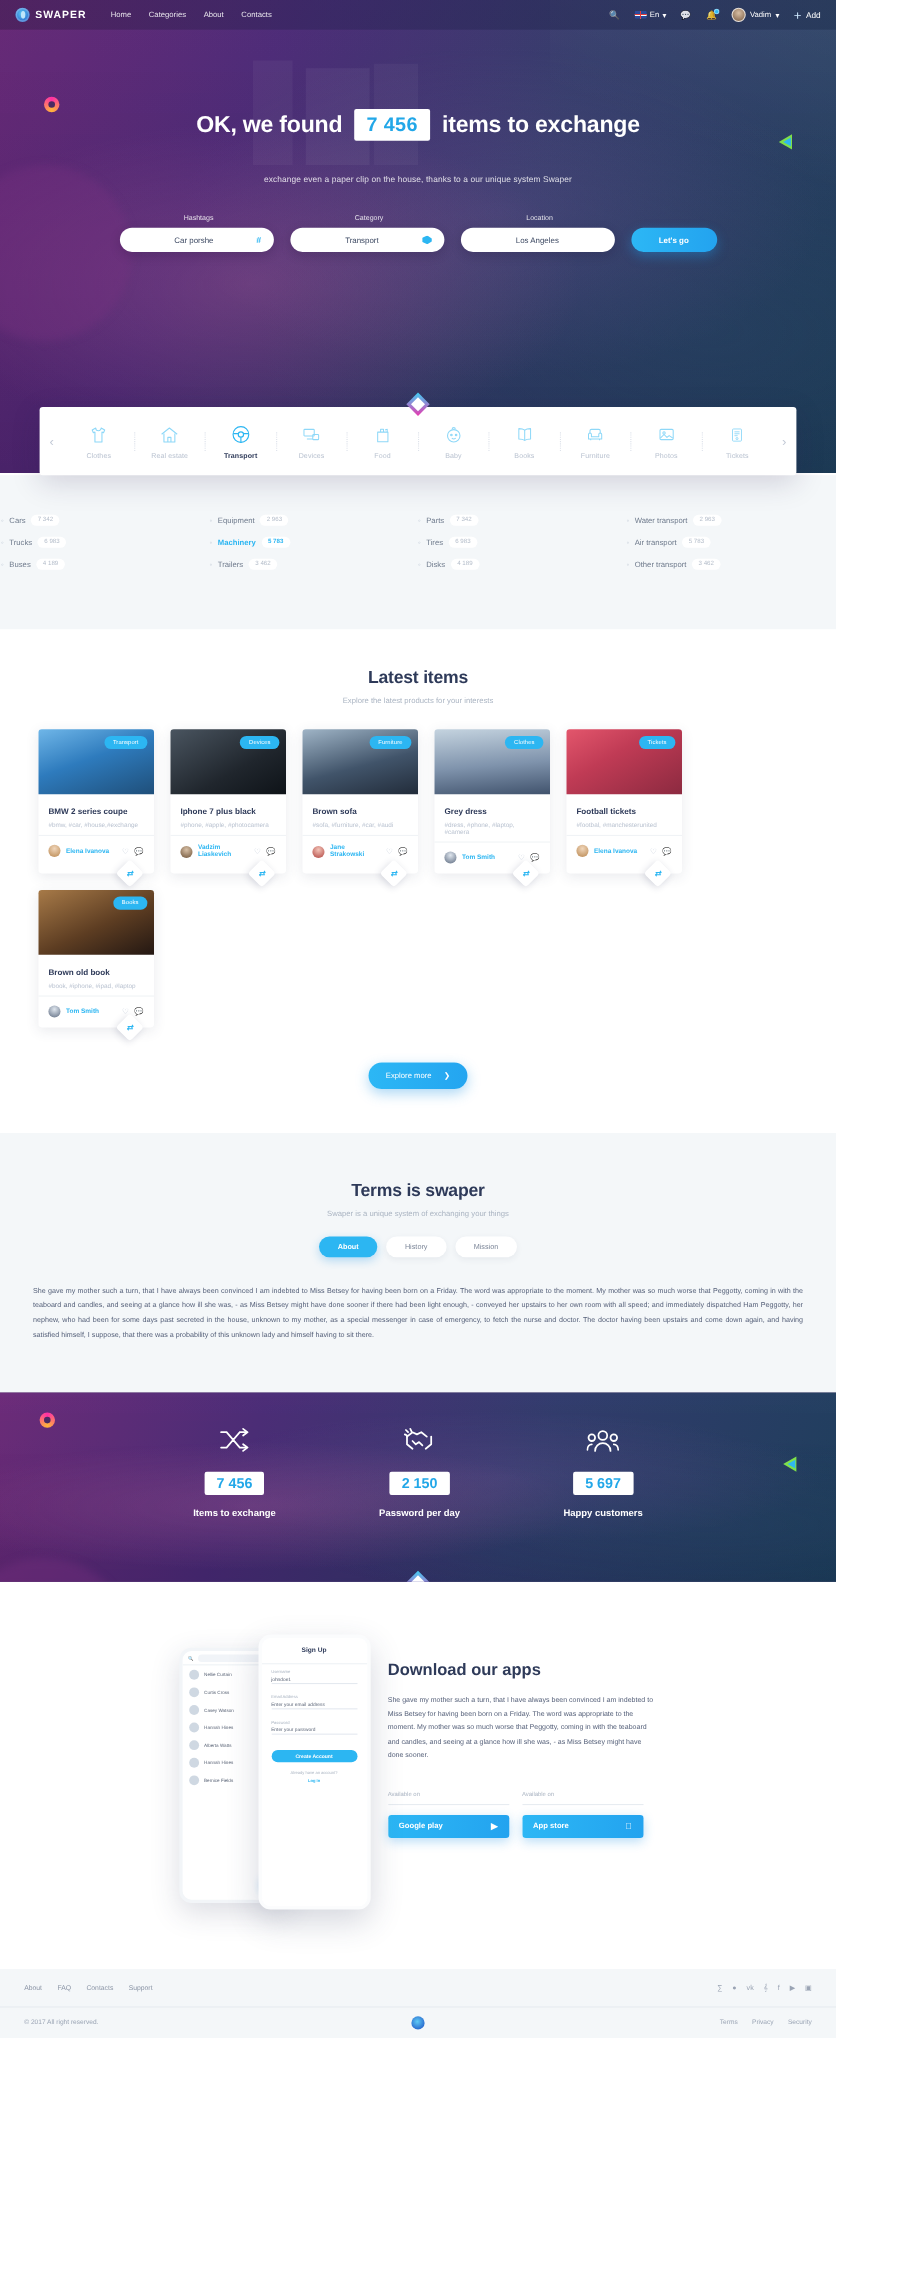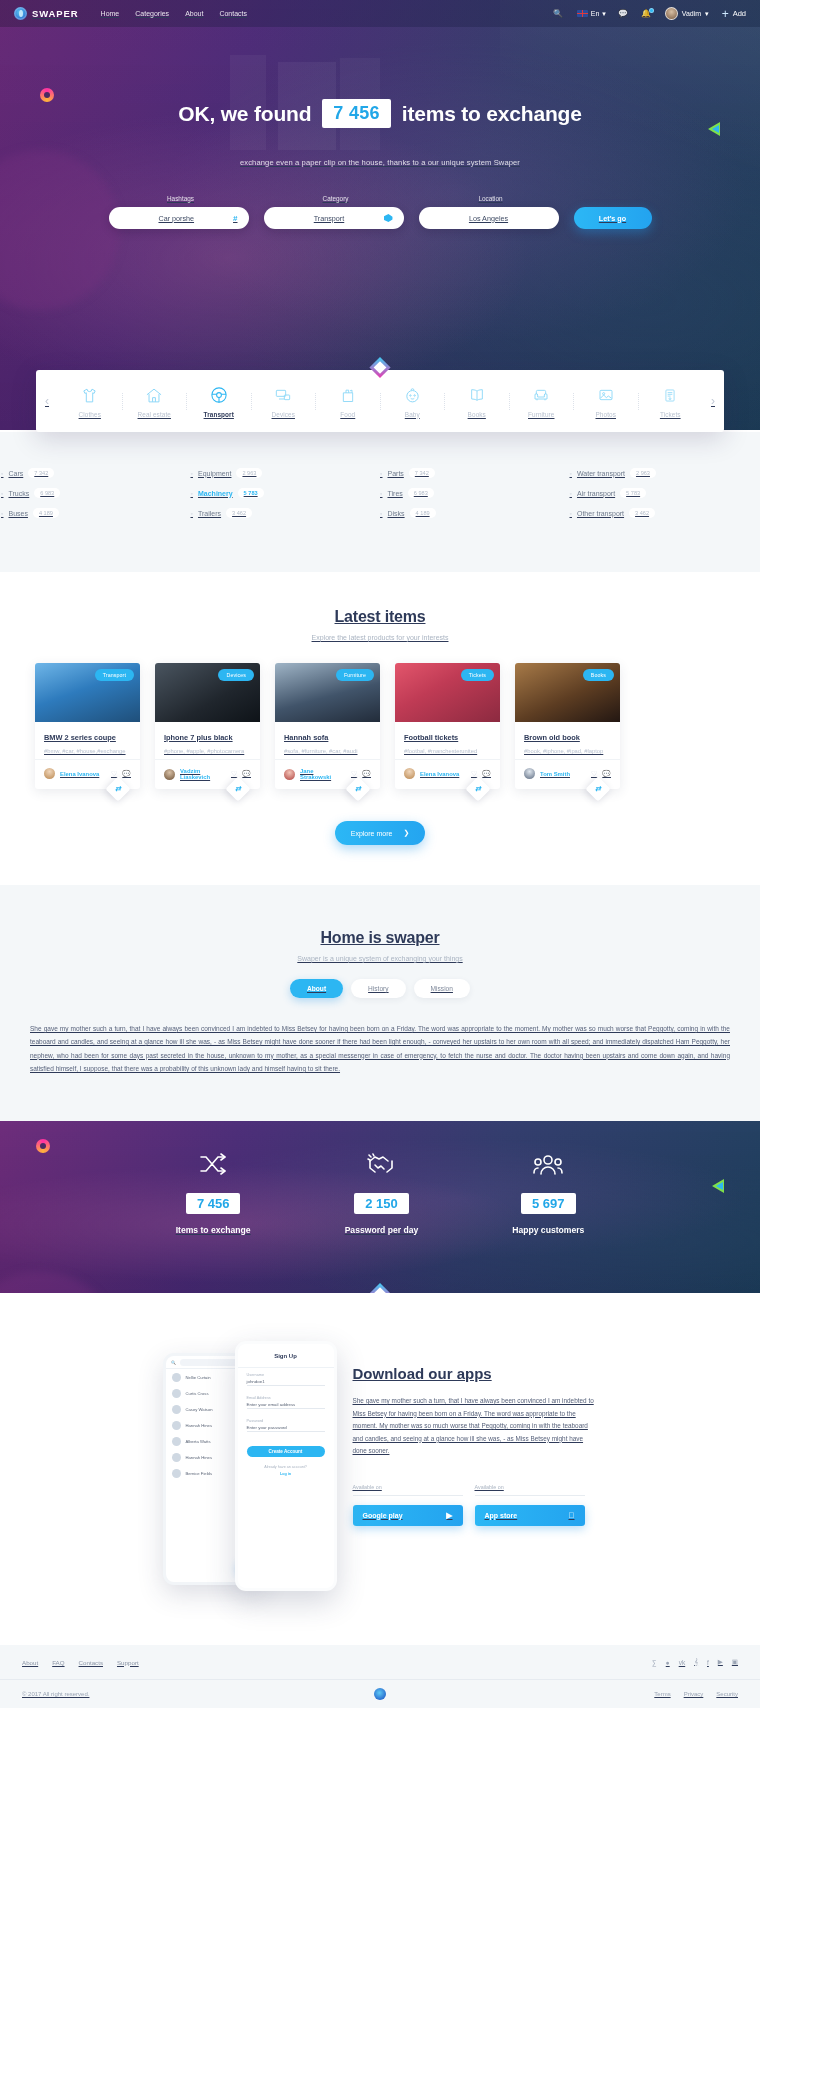--- a/index.html
+++ b/index.html
@@ -3,21 +3,21 @@
 <meta charset="utf-8">
 <style>
   * { box-sizing: border-box; margin: 0; padding: 0; }
   html, body { width: 830px; }
   body {
     font-family: "Liberation Sans", sans-serif;
     background: #fff;
     color: #2e3a59;
     -webkit-font-smoothing: antialiased;
   }
-  .page { width: 760px; position: relative; overflow: hidden; text-decoration: underline; }
+  .page { width: 760px; position: relative; overflow: hidden; }
 
   
   .hero {
     position: relative;
     height: 430px;
     background:
       linear-gradient(115deg, rgba(104,36,118,0.93) 0%, rgba(76,40,120,0.92) 28%, rgba(50,58,106,0.93) 58%, rgba(28,64,92,0.95) 100%),
       radial-gradient(circle at 18% 70%, rgba(150,60,140,0.55), transparent 45%),
       radial-gradient(circle at 78% 30%, rgba(30,80,110,0.6), transparent 50%),
       #3a2a5e;
@@ -600,31 +600,49 @@
      </div>
         </div>
         <div class="card">
           <div class="card-img" style="background:linear-gradient(165deg,#9fb4c6 0%,#41546a 55%,#222c3a 100%)">
        <span class="badge">Furniture</span>
      </div>
      <div class="swap-mark">
             <i>⇄</i>
           </div>
      <div class="card-body">
-       <div class="card-title">Hannah sofa</div>
+       <div class="card-title">Brown sofa</div>
        <div class="card-tags">#sofa, #furniture, #car, #audi</div>
      </div>
      <div class="card-foot">
        <span class="av" style="background:radial-gradient(circle at 50% 32%,#f3c4b8,#b0433f)"></span>
        <span class="who">Jane Strakowski</span>
        <span class="cf-ic">♡</span>
        <span class="cf-ic">💬</span>
      </div>
         </div>
         <div class="card">
+          <div class="card-img" style="background:linear-gradient(175deg,#c4d3df 0%,#7f93ac 55%,#41536d 100%)">
+       <span class="badge">Clothes</span>
+     </div>
+     <div class="swap-mark">
+            <i>⇄</i>
+          </div>
+     <div class="card-body">
+       <div class="card-title">Grey dress</div>
+       <div class="card-tags">#dress, #phone, #laptop, #camera</div>
+     </div>
+     <div class="card-foot">
+       <span class="av" style="background:radial-gradient(circle at 50% 32%,#dfe6ee,#5d6b80)"></span>
+       <span class="who">Tom Smith</span>
+       <span class="cf-ic">♡</span>
+       <span class="cf-ic">💬</span>
+     </div>
+        </div>
+        <div class="card">
           <div class="card-img" style="background:linear-gradient(150deg,#e3566c 0%,#c03b55 40%,#8c2a40 100%)">
        <span class="badge">Tickets</span>
      </div>
      <div class="swap-mark">
             <i>⇄</i>
           </div>
      <div class="card-body">
        <div class="card-title">Football tickets</div>
        <div class="card-tags">#footbal, #manchesterunited</div>
      </div>
@@ -656,21 +674,21 @@
       </div>
     <div class="explore-wrap">
       <button class="explore">
         <span>Explore more</span>
         <span>❯</span>
       </button>
     </div>
   </section>
 
   <section class="about">
-    <h2 class="sec-title">Home is swaper</h2>
+    <h2 class="sec-title">Terms is swaper</h2>
     <div class="sec-sub">Swaper is a unique system of exchanging your things</div>
     <div class="tabs">
       <div class="tab on">About</div>
       <div class="tab">History</div>
       <div class="tab">Mission</div>
     </div>
     <p class="about-text">She gave my mother such a turn, that I have always been convinced I am indebted to Miss Betsey for having been born on a Friday. The word was appropriate to the moment. My mother was so much worse that Peggotty, coming in with the teaboard and candles, and seeing at a glance how ill she was, - as Miss Betsey might have done sooner if there had been light enough, - conveyed her upstairs to her own room with all speed; and immediately dispatched Ham Peggotty, her nephew, who had been for some days past secreted in the house, unknown to my mother, as a special messenger in case of emergency, to fetch the nurse and doctor. The doctor having been upstairs and come down again, and having satisfied himself, I suppose, that there was a probability of this unknown lady and himself having to sit there.</p>
   </section>
 
   <section class="stats">

